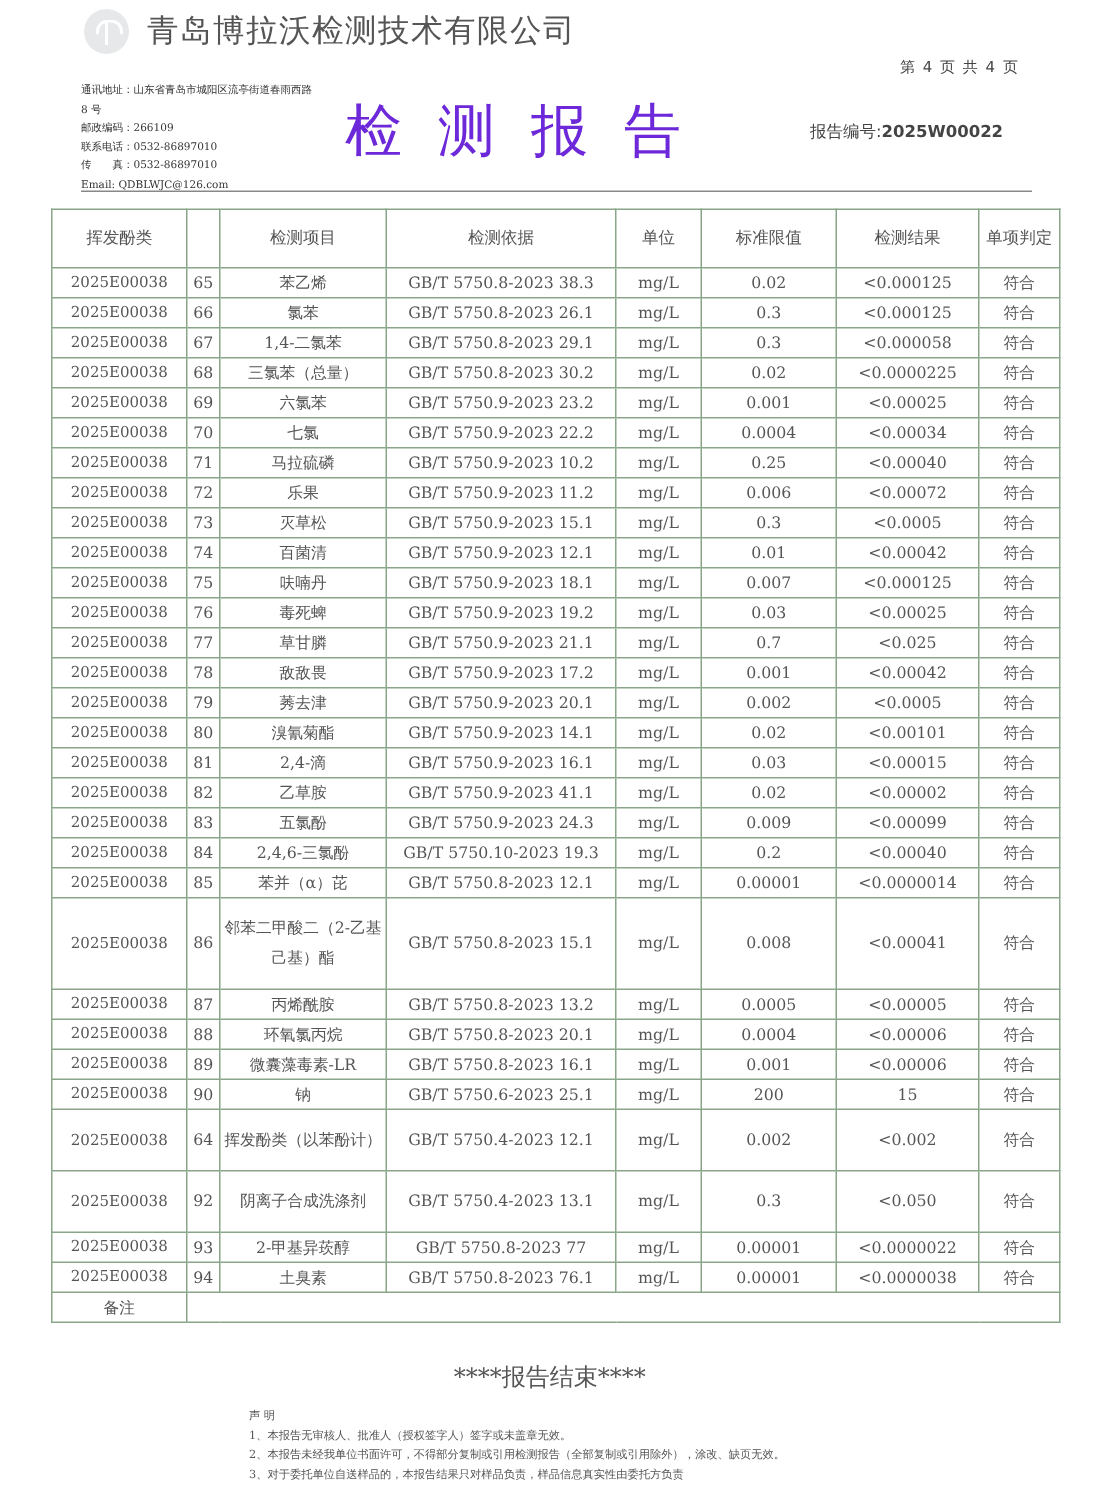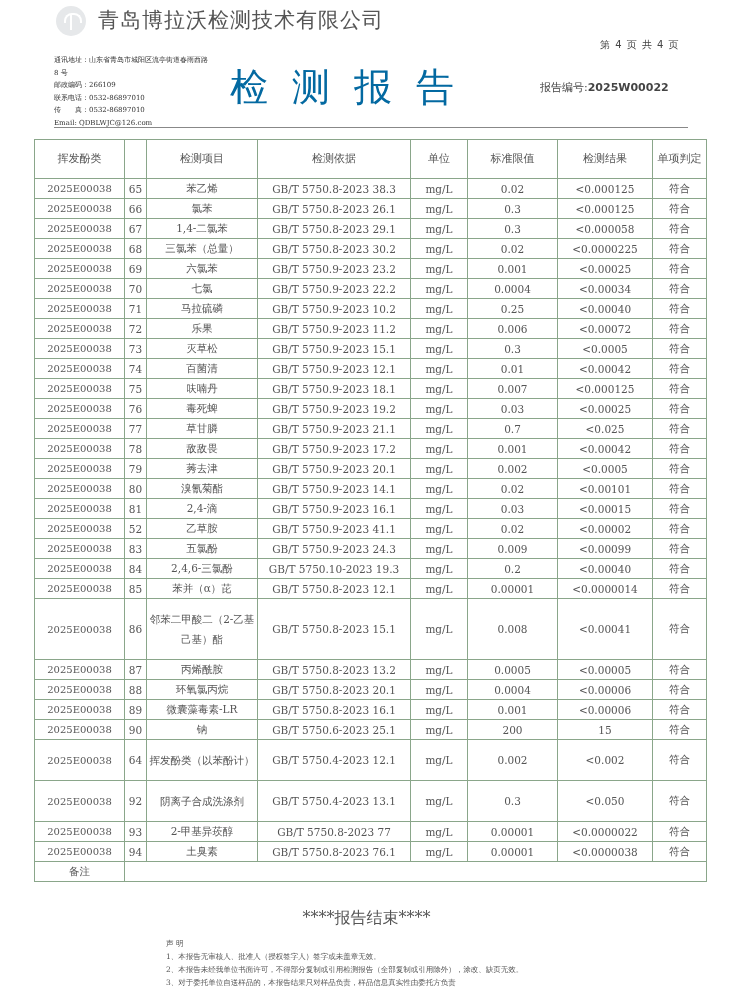--- a/index.html
+++ b/index.html
@@ -6,21 +6,21 @@
   body { width: 733px; height: 994px; position: relative; overflow: hidden;
          font-family: "DejaVu Serif", "Liberation Serif", serif; color: #444; }
   .company { position: absolute; left: 56px; top: 6px; height: 34px; display: flex; }
   .logo { width: 30px; height: 30px; border-radius: 50%; background: #e6e8ea; position: relative; margin-right: 12px; }
   .logo::before { content: ""; position: absolute; left: 14px; top: 8px; width: 2px; height: 16px; background: #fff; }
   .logo::after { content: ""; position: absolute; left: 8px; top: 7px; width: 14px; height: 8px; border: 2px solid #fff; border-bottom: none; border-radius: 8px 8px 0 0; }
   .company-name { font-family: "DejaVu Sans", sans-serif; font-size: 21px; color: #555; letter-spacing: 1px; }
   .page-info { position: absolute; left: 600px; top: 38px; font-size: 10px; font-family: "DejaVu Sans", sans-serif; color: #444; letter-spacing: 1px; }
   .contact { position: absolute; left: 54px; top: 54px; font-size: 7px; line-height: 12.5px; color: #333; font-family: "DejaVu Serif", serif; }
   .contact div { white-space: nowrap; }
-  .title { position: absolute; left: 230px; top: 62px; font-size: 38px; letter-spacing: 24px; color: #0369a1; font-family: "DejaVu Serif", serif; }
+  .title { position: absolute; left: 230px; top: 62px; font-size: 38px; letter-spacing: 24px; color: #6d28d9; font-family: "DejaVu Serif", serif; }
   .report-no { position: absolute; left: 540px; top: 80px; font-size: 11px; font-family: "DejaVu Sans", sans-serif; color: #444; }
   .report-no b { font-weight: bold; }
   .rule { position: absolute; left: 54px; top: 127px; width: 634px; height: 1px; background: #888; }
   table.main { position: absolute; left: 34px; top: 139px; border-collapse: collapse; table-layout: fixed; width: 672px; font-size: 10.5px; color: #555; }
   table.main td, table.main th { border: 1px solid #8aa68a; text-align: center; vertical-align: middle; padding: 0 2px; font-weight: normal; height: 19px; white-space: nowrap; overflow: hidden; }
   table.main th { height: 38px; line-height: 18px; font-size: 11px; }
   table.main td.wrap { white-space: normal; line-height: 20px; }
   table.main td.sample { font-size: 10px; }
   .remarks-row td { height: 30px; }
   .end-mark { position: absolute; left: 0; width: 733px; top: 908px; text-align: center; font-size: 16px; color: #555; }
@@ -242,21 +242,21 @@
         <td>81</td>
         <td>2,4-滴</td>
         <td>GB/T 5750.9-2023 16.1</td>
         <td>mg/L</td>
         <td>0.03</td>
         <td>&lt;0.00015</td>
         <td>符合</td>
       </tr>
       <tr>
         <td class="sample">2025E00038</td>
-        <td>52</td>
+        <td>82</td>
         <td>乙草胺</td>
         <td>GB/T 5750.9-2023 41.1</td>
         <td>mg/L</td>
         <td>0.02</td>
         <td>&lt;0.00002</td>
         <td>符合</td>
       </tr>
       <tr>
         <td class="sample">2025E00038</td>
         <td>83</td>

